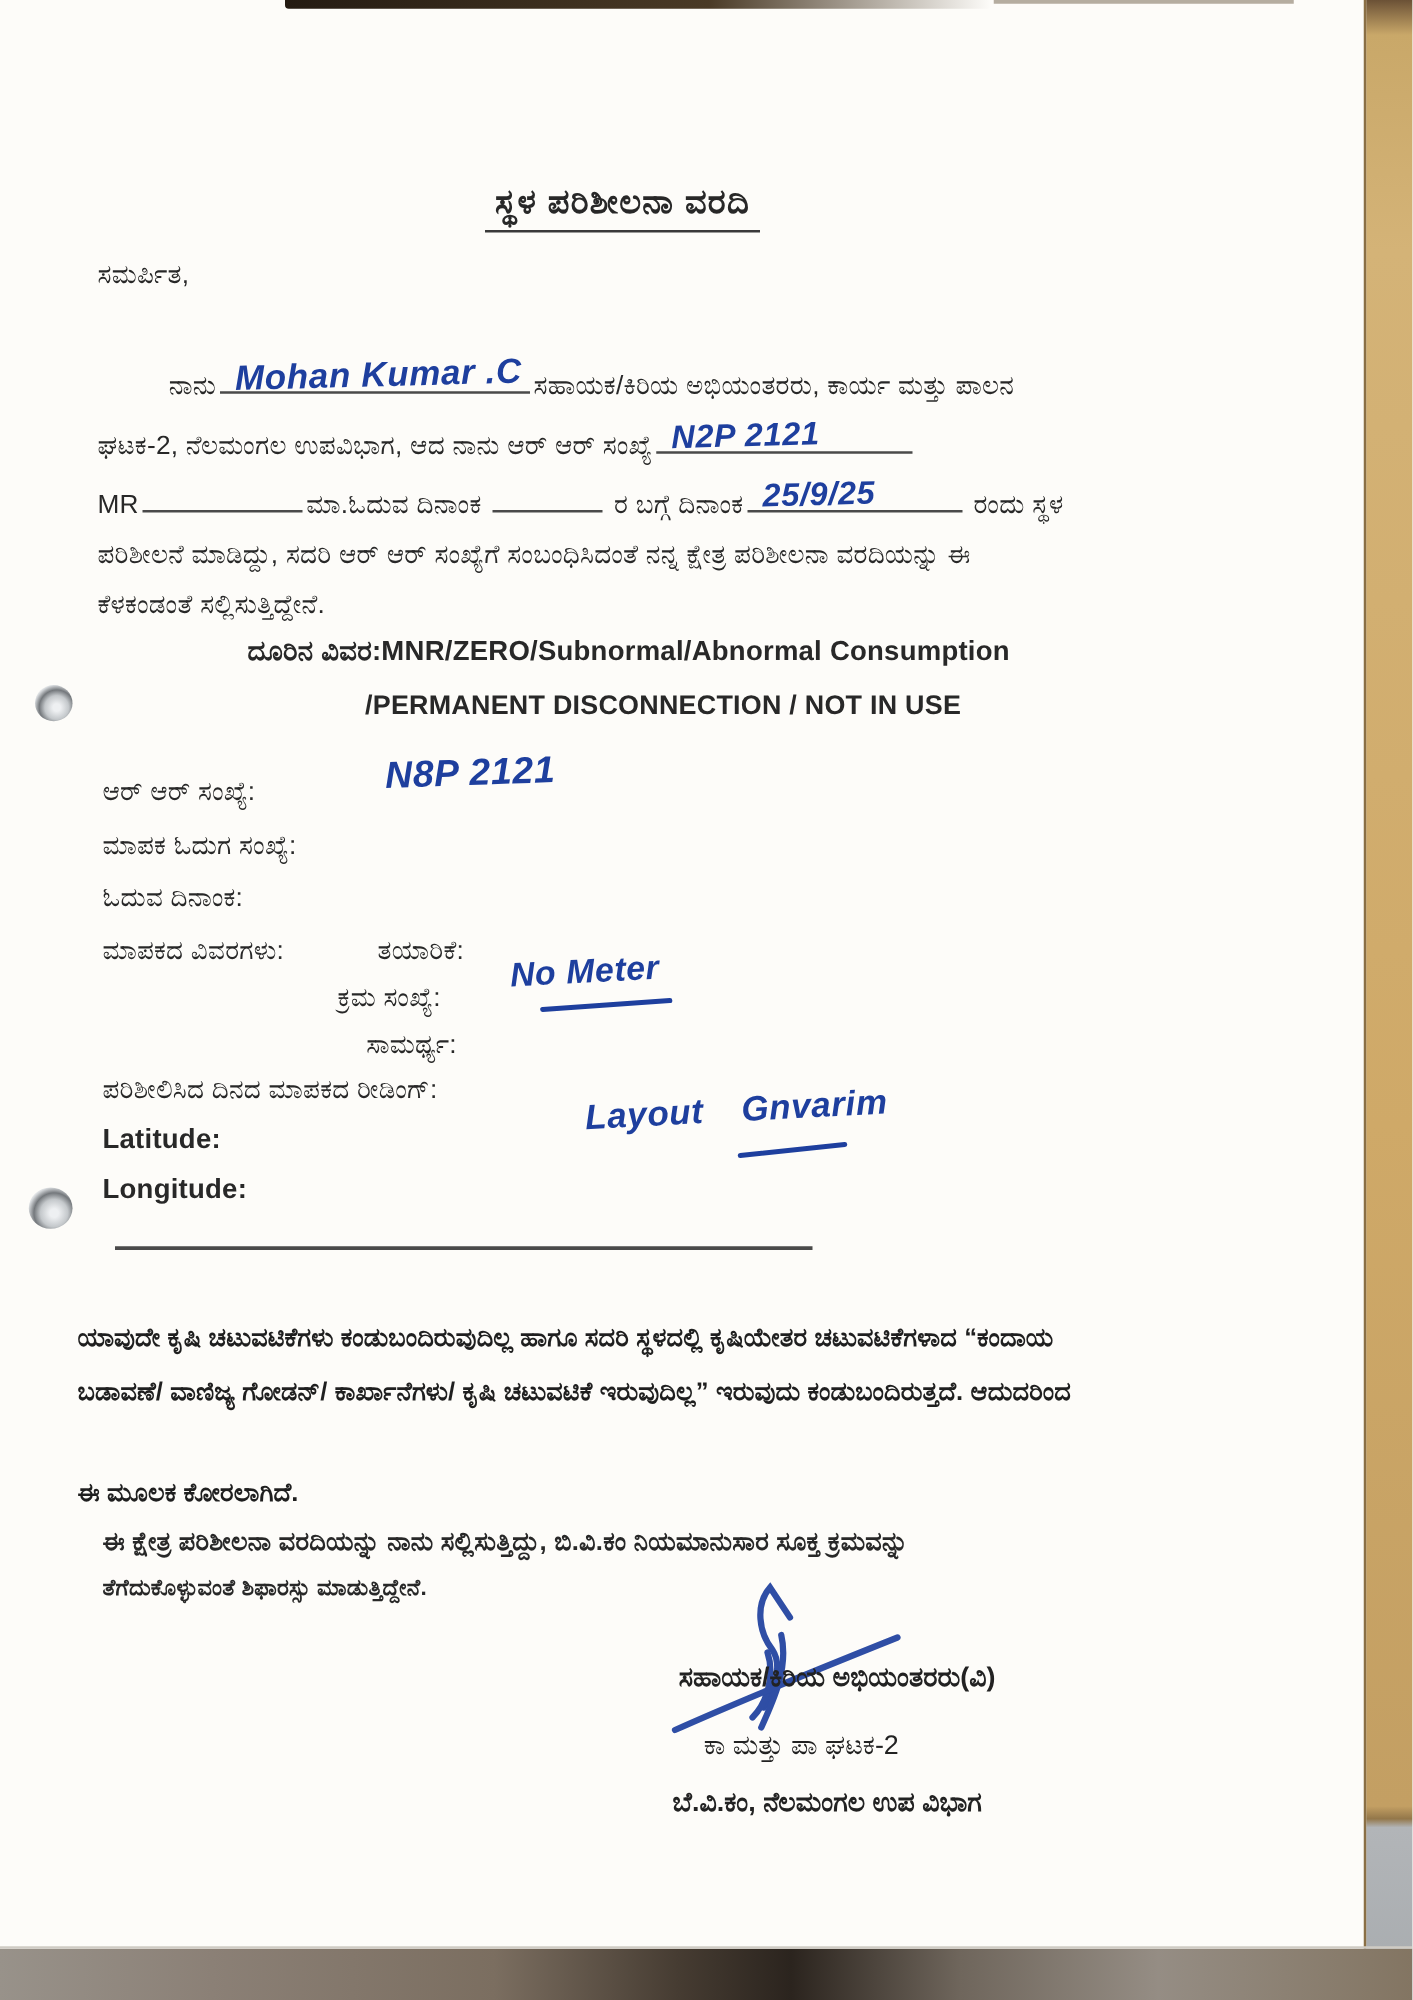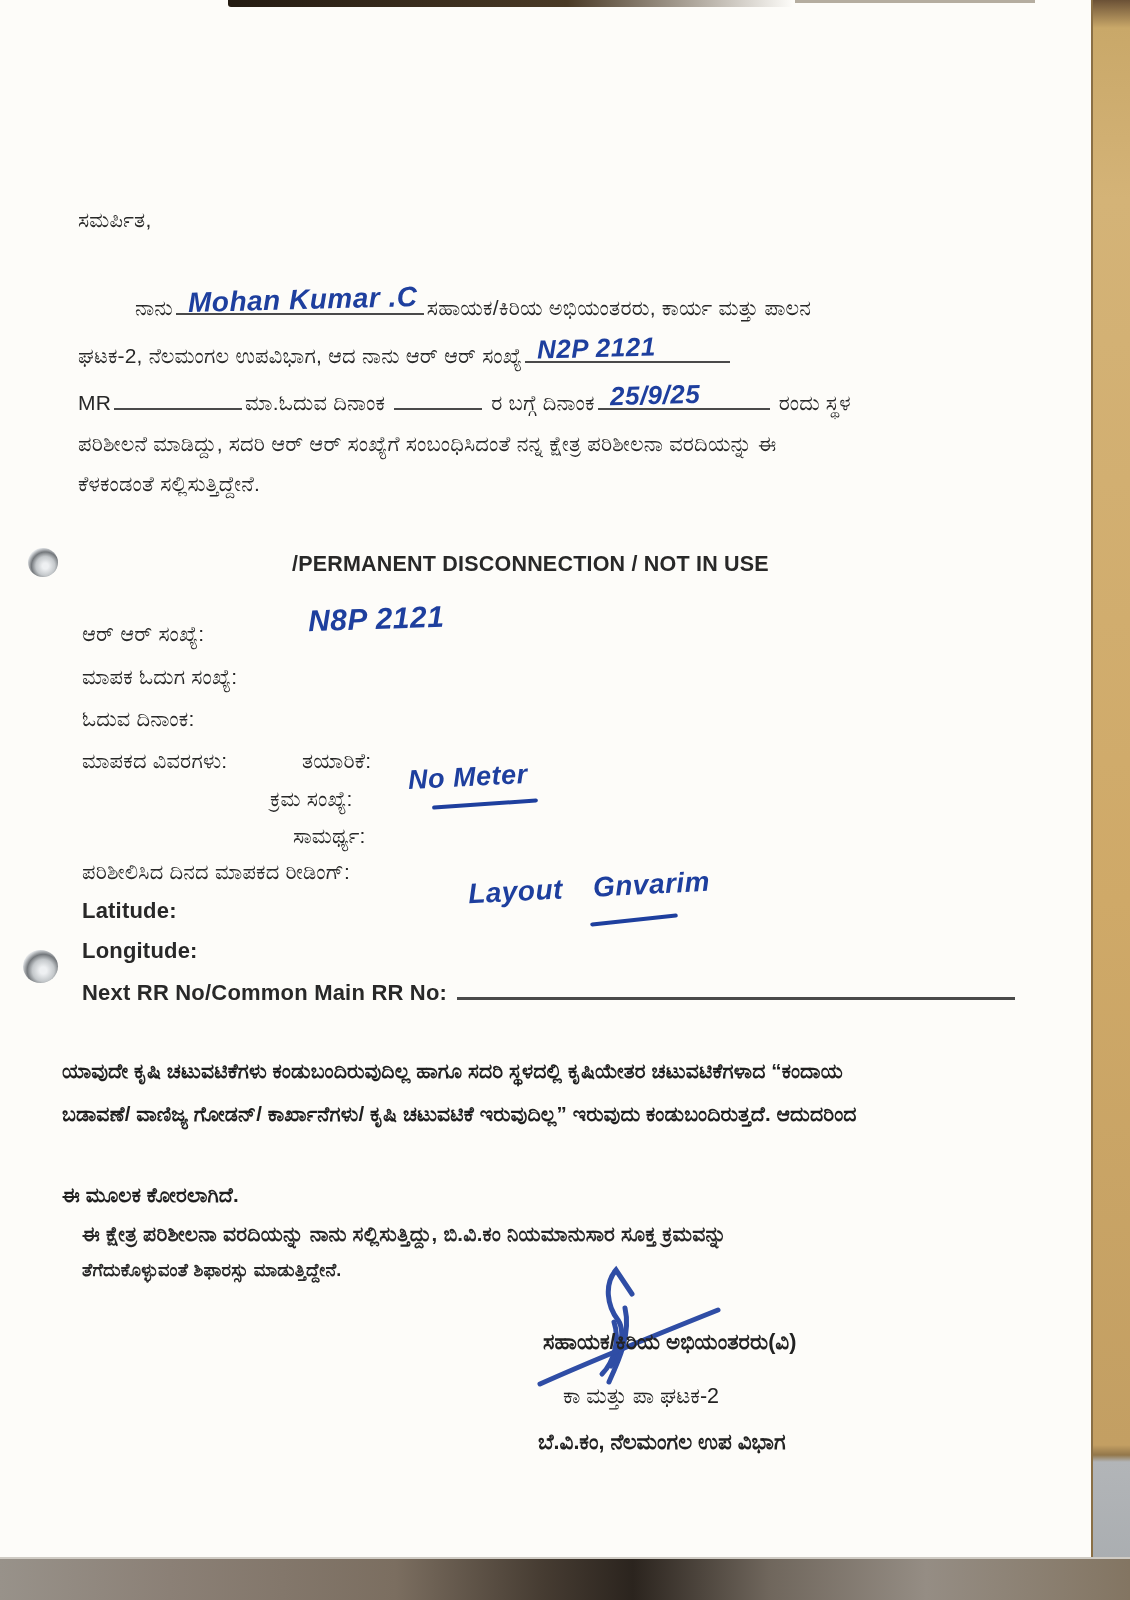--- a/index.html
+++ b/index.html
@@ -42,38 +42,40 @@
 
 <div class="stage">
 
   <div class="top-edge"></div>
   <div class="top-edge2"></div>
   <div class="right-strip"></div>
   <div class="desk"></div>
   <div class="hole hole1"></div>
   <div class="hole hole2"></div>
 
+  <div class="title">ಸ್ಥಳ ಪರಿಶೀಲನಾ ವರದಿ</div>
 
   <div class="line" style="top:208px;left:78px">ಸಮರ್ಪಿತ,</div>
 
   <div class="line" style="top:292px;left:135px">
     <span>ನಾನು</span><span class="blank" style="width:248px"><span class="hw on-blank" style="font-size:28px">Mohan Kumar .C</span></span><span>ಸಹಾಯಕ/ಕಿರಿಯ ಅಭಿಯಂತರರು,  ಕಾರ್ಯ ಮತ್ತು ಪಾಲನ</span>
   </div>
 
   <div class="line" style="top:340px;left:78px">
     <span>ಘಟಕ-2, ನೆಲಮಂಗಲ ಉಪವಿಭಾಗ, ಆದ ನಾನು ಆರ್ ಆರ್ ಸಂಖ್ಯೆ</span><span class="blank" style="width:205px"><span class="hw on-blank">N2P 2121</span></span>
   </div>
 
   <div class="line" style="top:387px;left:78px">
     <span class="bold">MR</span><span class="blank" style="width:128px"></span><span>ಮಾ.ಓದುವ ದಿನಾಂಕ</span> <span class="blank" style="width:88px"></span> <span>ರ ಬಗ್ಗೆ ದಿನಾಂಕ</span><span class="blank" style="width:172px"><span class="hw on-blank">25/9/25</span></span> <span>ರಂದು ಸ್ಥಳ</span>
   </div>
 
   <div class="line" style="top:432px;left:78px">ಪರಿಶೀಲನೆ ಮಾಡಿದ್ದು, ಸದರಿ ಆರ್ ಆರ್ ಸಂಖ್ಯೆಗೆ ಸಂಬಂಧಿಸಿದಂತೆ ನನ್ನ ಕ್ಷೇತ್ರ ಪರಿಶೀಲನಾ ವರದಿಯನ್ನು ಈ</div>
   <div class="line" style="top:472px;left:78px">ಕೆಳಕಂಡಂತೆ ಸಲ್ಲಿಸುತ್ತಿದ್ದೇನೆ.</div>
 
+  <div class="line latin-bold" style="top:508px;left:198px">ದೂರಿನ ವಿವರ:MNR/ZERO/Subnormal/Abnormal Consumption</div>
   <div class="line latin-bold" style="top:552px;left:292px;font-size:21.5px">/PERMANENT DISCONNECTION / NOT IN USE</div>
 
   <div class="line" style="top:622px;left:82px">ಆರ್ ಆರ್ ಸಂಖ್ಯೆ:</div>
   <div class="hw hw-float" style="top:602px;left:308px;font-size:30px;transform:rotate(-2deg)">N8P 2121</div>
 
   <div class="line" style="top:665px;left:82px">ಮಾಪಕ ಓದುಗ ಸಂಖ್ಯೆ:</div>
   <div class="line" style="top:707px;left:82px">ಓದುವ ದಿನಾಂಕ:</div>
 
   <div class="line" style="top:749px;left:82px">ಮಾಪಕದ ವಿವರಗಳು:</div>
   <div class="line" style="top:749px;left:302px">ತಯಾರಿಕೆ:</div>
@@ -84,21 +86,21 @@
 
   <div class="line" style="top:824px;left:293px">ಸಾಮರ್ಥ್ಯ:</div>
   <div class="line" style="top:860px;left:82px">ಪರಿಶೀಲಿಸಿದ ದಿನದ ಮಾಪಕದ ರೀಡಿಂಗ್:</div>
 
   <div class="line latin-bold" style="top:898px;left:82px">Latitude:</div>
   <div class="hw hw-float" style="top:872px;left:468px;font-size:28px;transform:rotate(-3deg);word-spacing:22px">Layout Gnvarim</div>
   <div class="ink-line" style="top:918px;left:590px;width:88px;height:4px;transform:rotate(-6deg)"></div>
   <div class="line latin-bold" style="top:938px;left:82px">Longitude:</div>
 
   <div class="line" style="top:976px;left:82px">
-    <span class="latin-bold">Next RR No/Common Main RR No:</span><span class="blank" style="width:558px;border-bottom-width:3px;margin-left:10px"></span>
+    <span class="blank" style="width:558px;border-bottom-width:3px;margin-left:10px"></span>
   </div>
 
   <div class="remark" style="top:1059px;left:62px">ಯಾವುದೇ ಕೃಷಿ ಚಟುವಟಿಕೆಗಳು ಕಂಡುಬಂದಿರುವುದಿಲ್ಲ ಹಾಗೂ ಸದರಿ ಸ್ಥಳದಲ್ಲಿ ಕೃಷಿಯೇತರ ಚಟುವಟಿಕೆಗಳಾದ “ಕಂದಾಯ</div>
   <div class="remark" style="top:1102px;left:62px">ಬಡಾವಣೆ/ ವಾಣಿಜ್ಯ ಗೋಡನ್/ ಕಾರ್ಖಾನೆಗಳು/ ಕೃಷಿ ಚಟುವಟಿಕೆ ಇರುವುದಿಲ್ಲ” ಇರುವುದು ಕಂಡುಬಂದಿರುತ್ತದೆ. ಆದುದರಿಂದ</div>
   <div class="remark" style="top:1183px;left:62px">ಈ ಮೂಲಕ ಕೋರಲಾಗಿದೆ.</div>
 
   <div class="line semi" style="top:1222px;left:82px;font-size:20.5px">ಈ ಕ್ಷೇತ್ರ ಪರಿಶೀಲನಾ ವರದಿಯನ್ನು ನಾನು ಸಲ್ಲಿಸುತ್ತಿದ್ದು, ಬಿ.ವಿ.ಕಂ ನಿಯಮಾನುಸಾರ ಸೂಕ್ತ ಕ್ರಮವನ್ನು</div>
   <div class="line semi" style="top:1260px;left:82px;font-size:18px">ತೆಗೆದುಕೊಳ್ಳುವಂತೆ ಶಿಫಾರಸ್ಸು ಮಾಡುತ್ತಿದ್ದೇನೆ.</div>
 
   <svg style="position:absolute;top:1262px;left:528px" width="200" height="135" viewBox="0 0 200 135">

